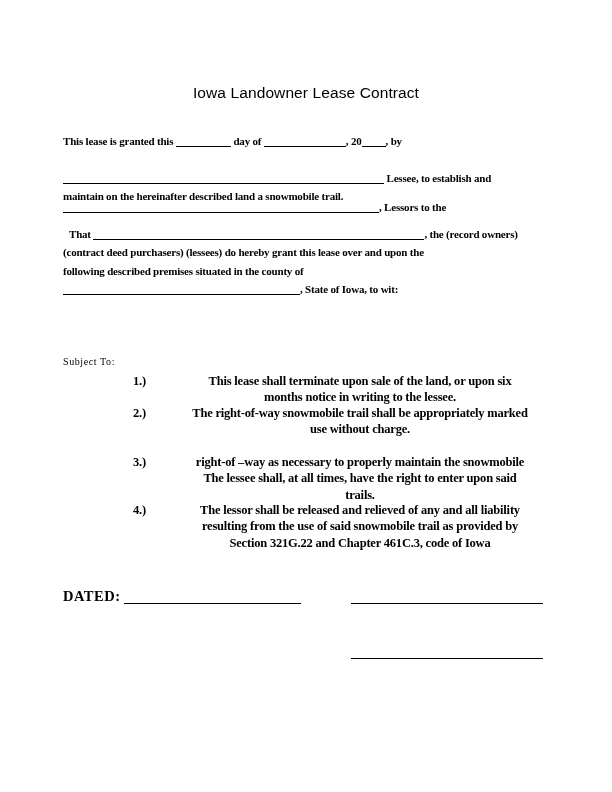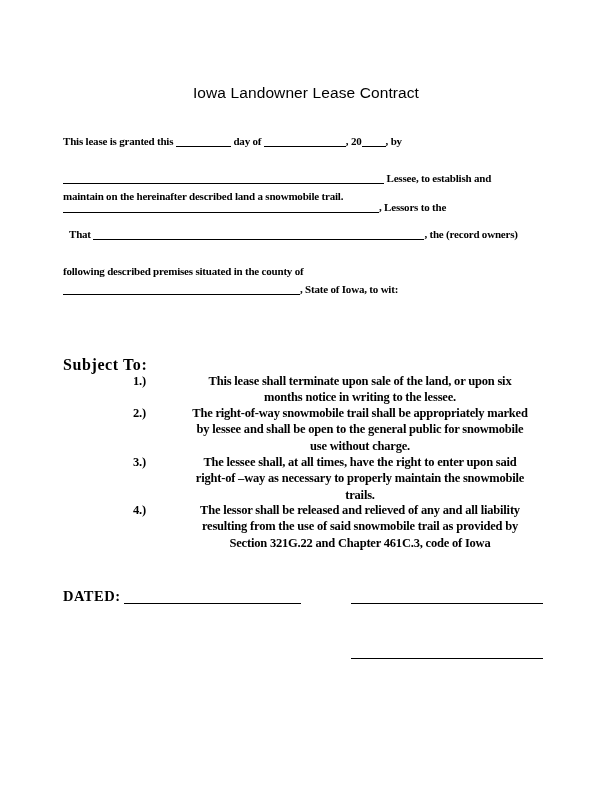--- a/index.html
+++ b/index.html
@@ -8,22 +8,22 @@
   .title {
     position:absolute; left:0; top:84px; width:612px; text-align:center;
     font-family:"Liberation Sans", sans-serif; font-size:15.5px; font-weight:normal; letter-spacing:0.1px;
   }
   .line {
     position:absolute; left:63px; font-family:"Liberation Serif", serif; font-weight:bold;
     font-size:11px; white-space:nowrap; line-height:16px; letter-spacing:-0.2px;
   }
   .blank { display:inline-block; border-bottom:1px solid #000; height:12px; vertical-align:baseline; margin-bottom:-2px; }
   .subject {
-    position:absolute; left:63px; top:356px; font-family:"Liberation Serif", serif; font-weight:bold;
-    font-size:16px; letter-spacing:0.6px;
+    position:absolute; left:63px; top:356px; font-family:"Liberation Serif", serif; font-weight:normal;
+    font-size:10px; letter-spacing:0.6px;
   }
   .item { position:absolute; left:133px; font-family:"Liberation Serif", serif; font-weight:bold; font-size:12.5px; line-height:16.3px; letter-spacing:-0.2px; }
   .item .num { position:absolute; left:0; top:0; width:24px; }
   .item .text { position:absolute; left:27px; top:0; width:400px; white-space:nowrap;text-align:center; }
   .dated {
     position:absolute; left:63px; top:588px; font-family:"Liberation Serif", serif; font-weight:bold; font-size:14.5px; letter-spacing:0.5px;text-align:right;
   }
   .sigline { position:absolute; height:0; border-top:1px solid #000; }
 </style>
 </head>
@@ -43,49 +43,49 @@
     <span class="blank" style="width:316px;"></span><span>, Lessors to the</span>
   </div>
   <div class="line" style="top:170px;">
     <span class="blank" style="width:321px;"></span><span> Lessee, to establish and</span>
   </div>
   <div class="line" style="top:188px;">maintain on  the hereinafter described land  a snowmobile trail.</div>
 
   <div class="line" style="top:226px;margin-left:6px;">
     <span>That </span><span class="blank" style="width:331px;"></span><span>, the (record owners)</span>
   </div>
+  <div class="line" style="top:244px;">(contract deed purchasers)  (lessees) do hereby grant this lease over and upon the</div>
   <div class="line" style="top:263px;">following described premises situated in the county of</div>
   <div class="line" style="top:281px;">
     <span class="blank" style="width:237px;"></span><span>,  State of Iowa, to wit:</span>
   </div>
 
   <div class="subject">Subject To:</div>
 
   <div class="item" style="top:373px;">
     <span class="num">1.)</span>
     <div class="text">
       <div>This lease shall terminate upon sale of the land, or upon six</div>
       <div>months notice in writing to the lessee.</div>
     </div>
   </div>
 
   <div class="item" style="top:405px;">
     <span class="num">2.)</span>
     <div class="text">
       <div>The right-of-way snowmobile trail shall be appropriately marked</div>
-      <div>by lessee and shall be open to the general public for snowmobile</div>
       <div>use without charge.</div>
     </div>
   </div>
 
   <div class="item" style="top:454px;">
     <span class="num">3.)</span>
     <div class="text">
+      <div>right-of –way as necessary to properly maintain the snowmobile</div>
       <div>The lessee shall, at all times, have the right to enter upon said</div>
-      <div>right-of –way as necessary to properly maintain the snowmobile</div>
       <div>trails.</div>
     </div>
   </div>
 
   <div class="item" style="top:502px;">
     <span class="num">4.)</span>
     <div class="text">
       <div>The lessor shall be released and relieved of any and all liability</div>
       <div>resulting from the use of said snowmobile trail as provided by</div>
       <div>Section 321G.22 and Chapter 461C.3, code of Iowa</div>

